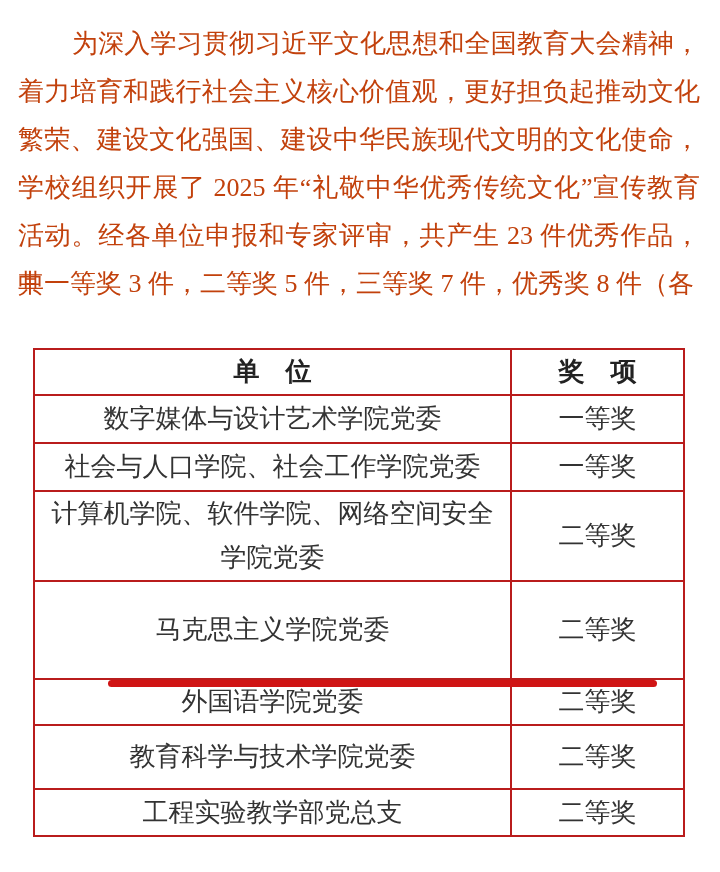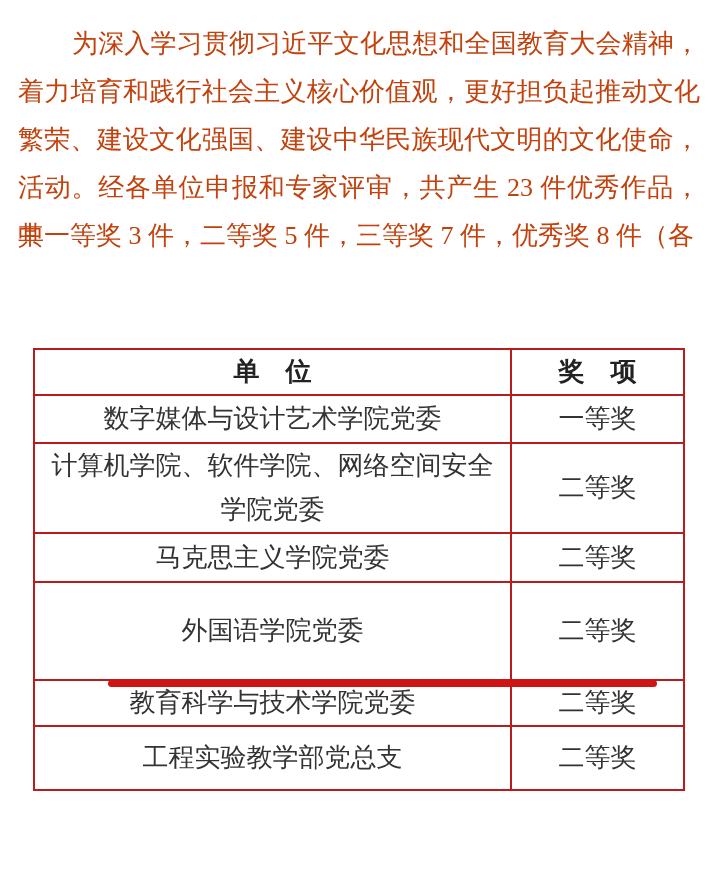--- a/index.html
+++ b/index.html
@@ -75,20 +75,21 @@
 
 <div class="page">
 
   <div class="para" id="paragraph">
   <div class="para-line">为深入学习贯彻习近平文化思想和全国教育大会精神，</div>
 
   <div class="para-line">着力培育和践行社会主义核心价值观，更好担负起推动文化</div>
 
   <div class="para-line">繁荣、建设文化强国、建设中华民族现代文明的文化使命，</div>
 
+  <div class="para-line">学校组织开展了 2025 年“礼敬中华优秀传统文化”宣传教育</div>
 
   <div class="para-line">活动。经各单位申报和专家评审，共产生 23 件优秀作品，其</div>
 
   <div class="para-line">中一等奖 3 件，二等奖 5 件，三等奖 7 件，优秀奖 8 件（各</div>
 
 </div>
 
   <table class="awards">
     <colgroup>
       <col class="c-unit">
@@ -100,20 +101,24 @@
         <th>奖　项</th>
       </tr>
     </thead>
     <tbody id="awards-body">
   <tr>
     <td class="unit-cell">数字媒体与设计艺术学院党委</td>
     <td class="award-cell">一等奖</td>
   </tr>
 
 
+  <tr>
+    <td class="unit-cell">社会与人口学院、社会工作学院党委</td>
+    <td class="award-cell">一等奖</td>
+  </tr>
 
   <tr>
     <td class="unit-cell">计算机学院、软件学院、网络空间安全学院党委</td>
     <td class="award-cell">二等奖</td>
   </tr>
 
   <tr>
     <td class="unit-cell">马克思主义学院党委</td>
     <td class="award-cell">二等奖</td>
   </tr>

